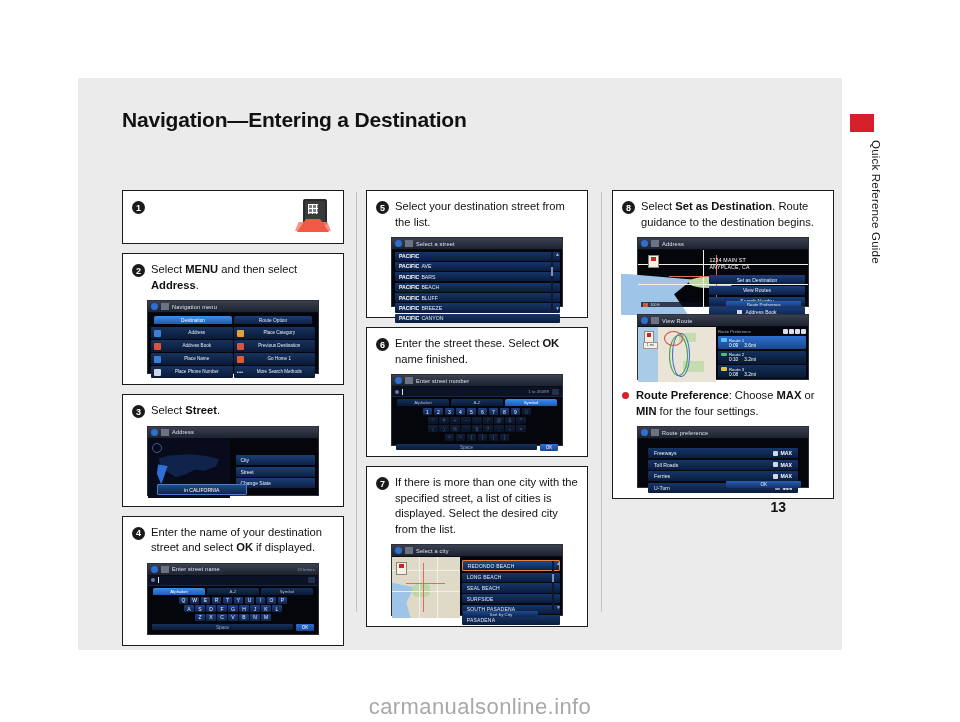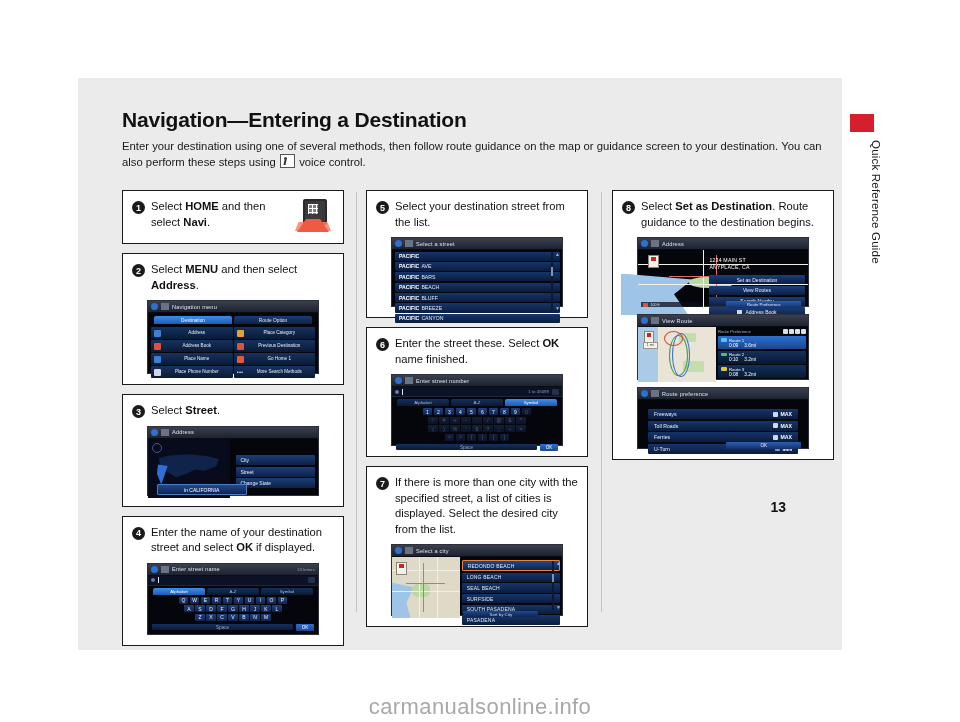--- a/index.html
+++ b/index.html
@@ -308,39 +308,31 @@
 
   <div class="sidebar">
     <div class="sidebar-tab"></div>
     <div class="sidebar-label">Quick Reference Guide</div>
   </div>
 
   <div class="content">
 
     <div class="title">Navigation—Entering a Destination</div>
 
-    <div class="intro">
-      <span>Enter your destination using one of several methods, then follow route guidance on the map or guidance screen to your destination. You can also perform these steps using</span>
-      <span class="vcicon"></span>
-      <span>voice control.</span>
-    </div>
 
     <div class="columns">
 
       <div class="divider div1"></div>
       <div class="divider div2"></div>
 
       <div class="col col1">
 
         <div class="box" style="height:54px;">
           <div class="step">
             <div class="num">1</div>
-            <div class="steptext" style="max-width:140px;">
-              <span>Select </span><b>HOME</b><span> and then select </span><b>Navi</b><span>.</span>
-            </div>
           </div>
           <div class="homeicon">
             <div class="door"></div>
             <div class="grid"></div>
             <div class="carpet2"></div>
             <div class="carpet"></div>
           </div>
         </div>
 
         <div class="box">
@@ -781,20 +773,26 @@
                     </div>
                   <div class="vr-bot">
                       <span>0:08</span>
                       <span>3.2mi</span>
                     </div>
                 </div>
               </div>
             </div>
           </div>
 
+          <div class="bullet-row">
+            <div class="dot"></div>
+            <div class="bullettext">
+              <b>Route Preference</b><span>: Choose </span><b>MAX</b><span> or </span><b>MIN</b><span> for the four settings.</span>
+            </div>
+          </div>
 
           <div class="scr" style="width:172px;height:62px;">
             <div class="scr-bar">
               <span class="scr-ic"></span>
               <span class="scr-ic2"></span>
               <span class="scr-title">Route preference</span>
             </div>
             <div class="scr-body" style="height:51px;">
               <div class="rp-list">
                 <div class="rprow">

